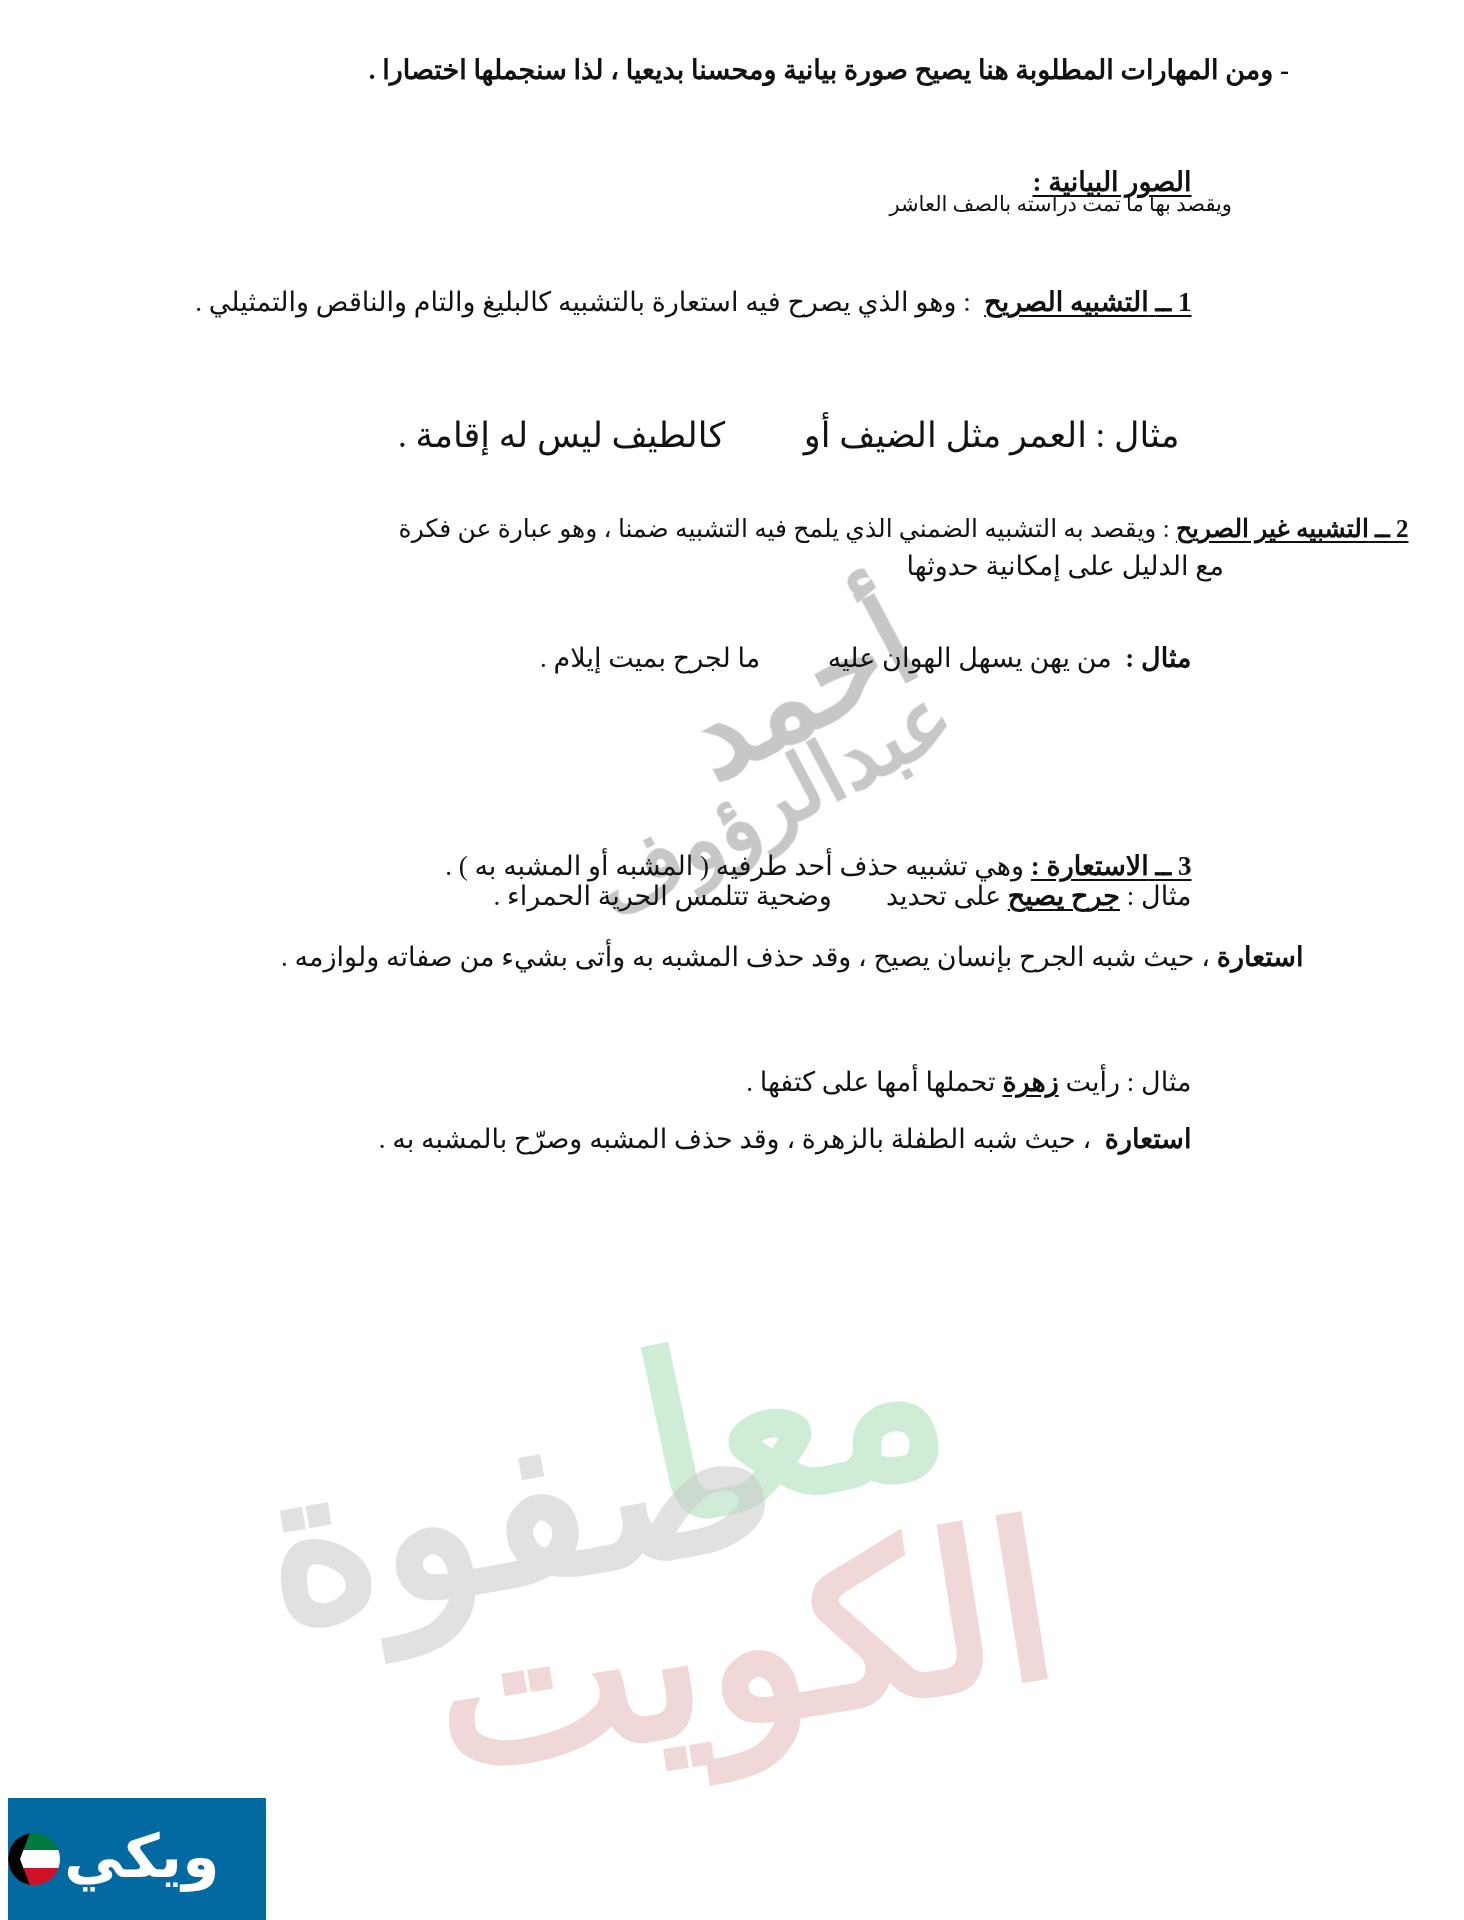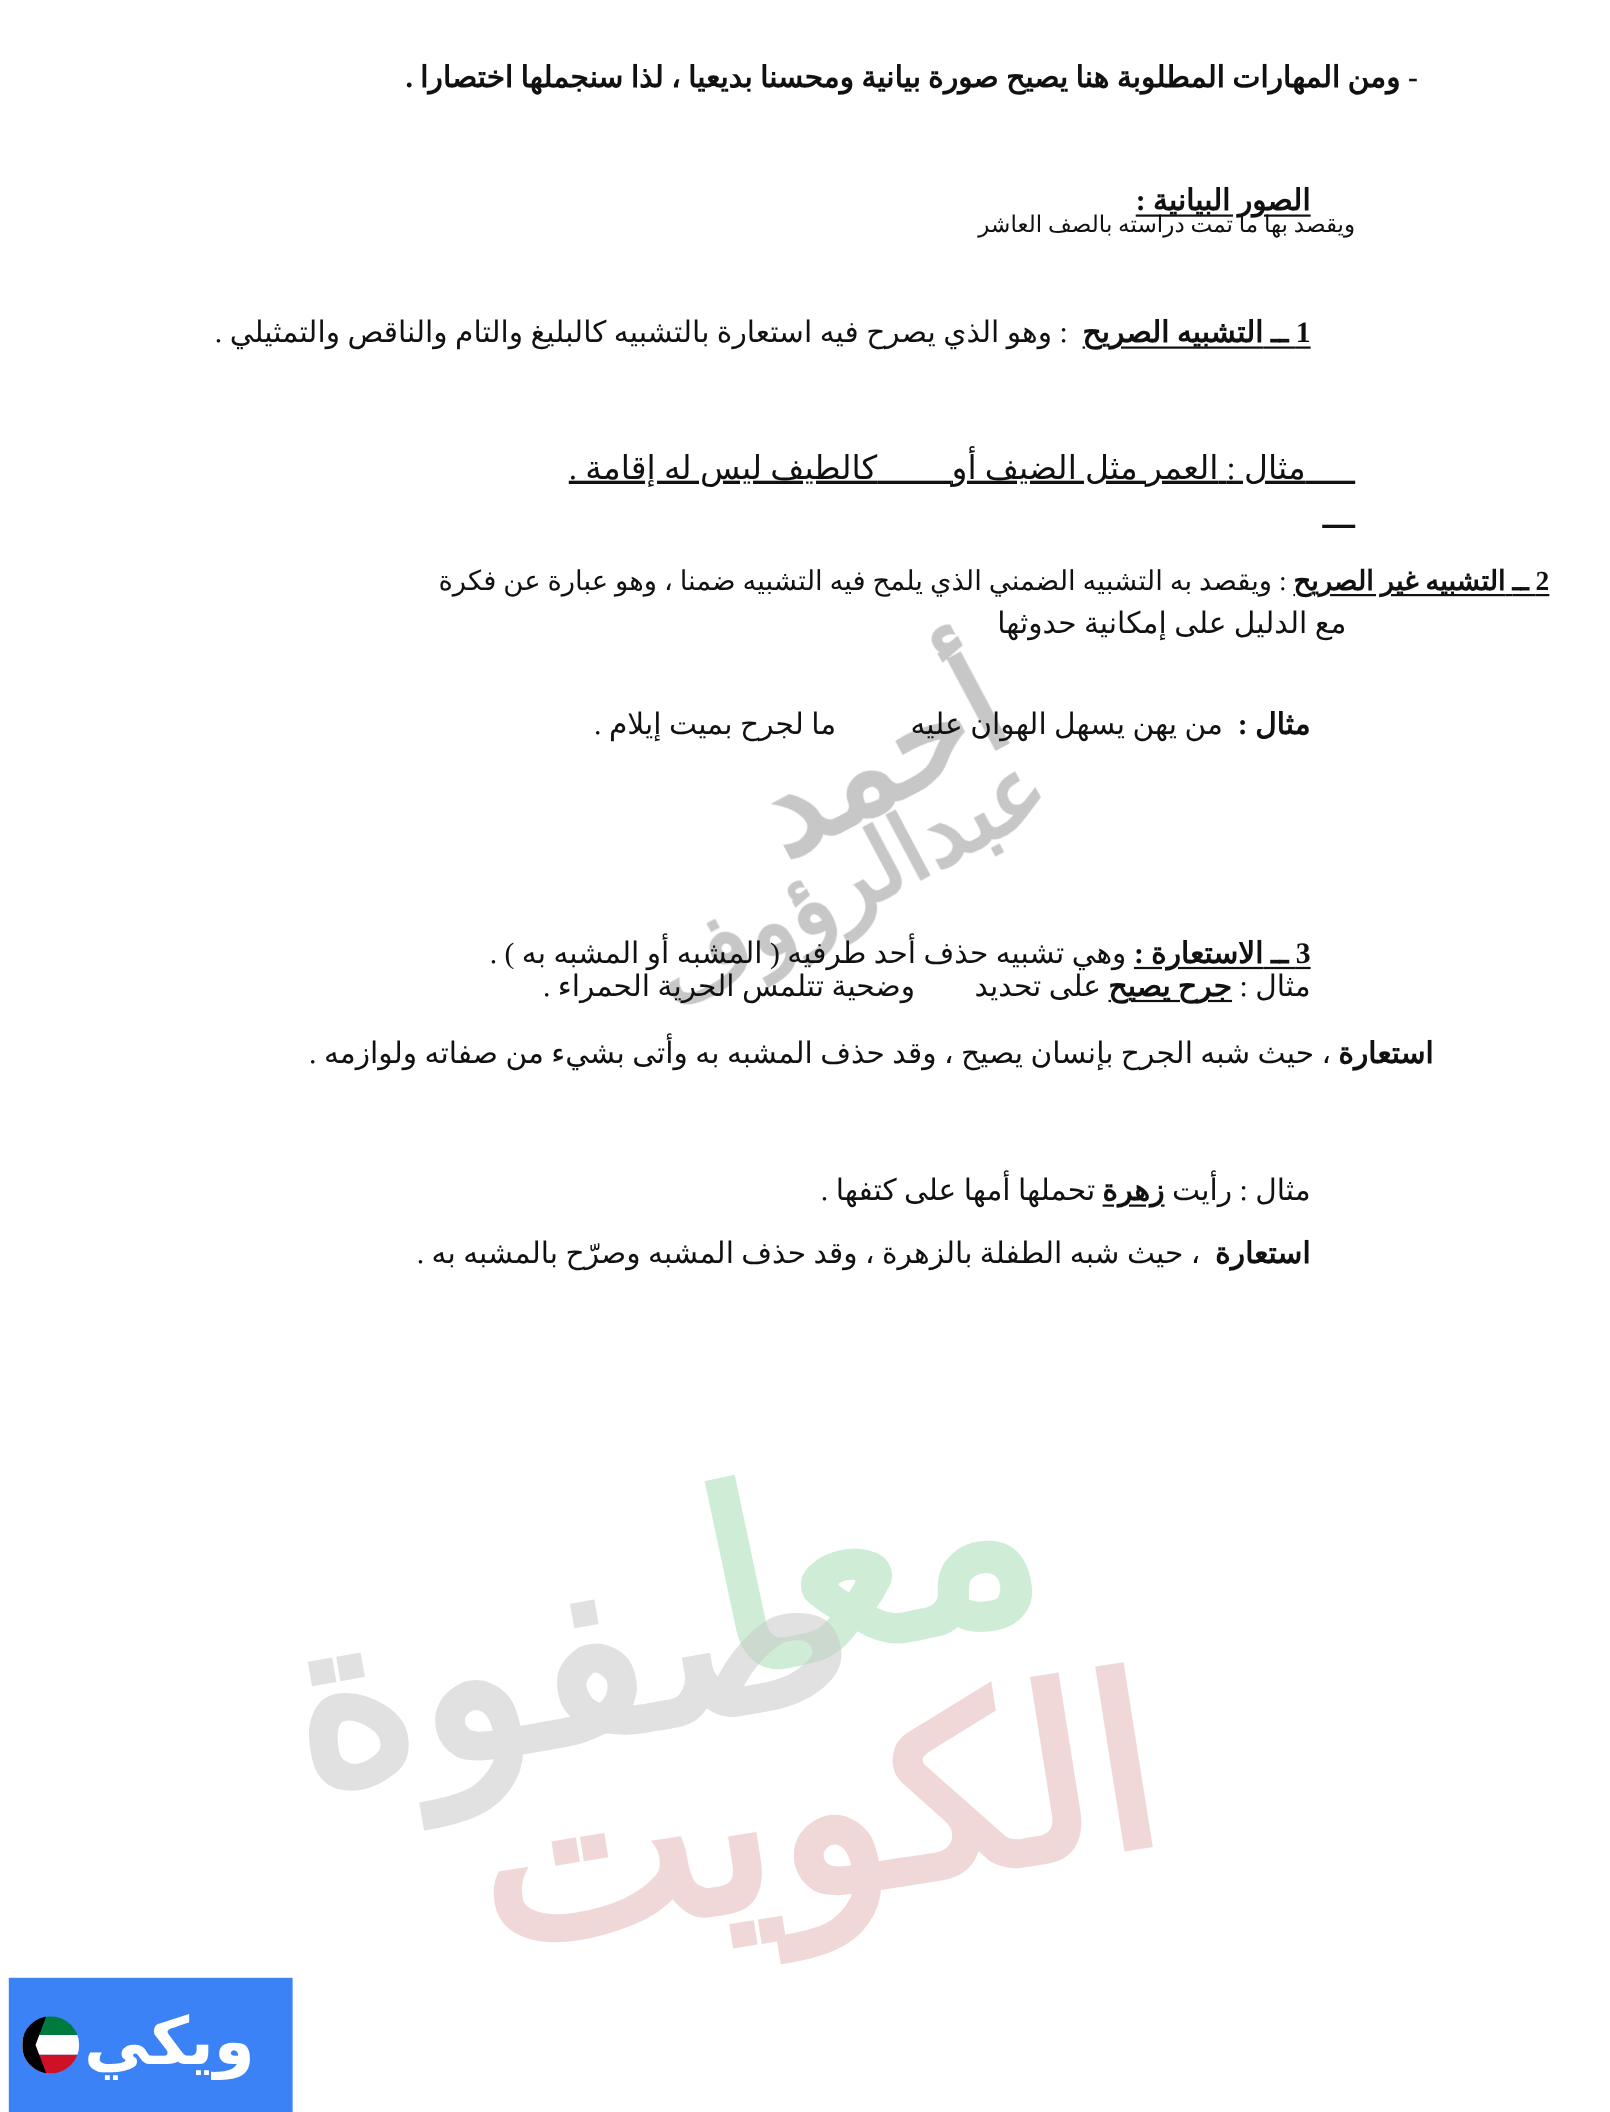--- a/index.html
+++ b/index.html
@@ -94,45 +94,45 @@
     line-height: 1.35;
   }
   .b  { font-weight: 700; }
   .bu { font-weight: 700; text-decoration: underline; text-underline-offset: 4px; }
 
   .t-intro  { font-size: 27px; font-weight: 700; right: 175px; top: 52px; width: 1020px; text-align: justify; }
   .t-head1  { font-size: 27px; right: 232px; top: 128px; }
   .t-sub1   { font-size: 21px; right: 232px; top: 190px; }
 
   .t-n1     { font-size: 27px; right: 232px; top: 248px; }
-  .t-ex1    { font-size: 30px; right: 232px; top: 365px; text-decoration: underline; }
+  .t-ex1    { font-size: 35px; right: 232px; top: 365px; }
 
   .t-n2     { font-size: 25px; right: 18px; top: 478px; width: 1425px; }
   .t-n2b    { font-size: 27px; right: 240px; top: 548px; }
   .t-ex2    { font-size: 27px; right: 232px; top: 604px; }
 
   .t-n3     { font-size: 27px; right: 232px; top: 812px; }
   .t-ex3    { font-size: 27px; right: 232px; top: 842px; }
   .t-exp3   { font-size: 27px; right: 120px; top: 903px; }
 
   .t-ex4    { font-size: 27px; right: 232px; top: 1028px; }
   .t-exp4   { font-size: 27px; right: 232px; top: 1085px; }
 
   
   .logo {
     position: absolute;
     left: 8px;
     bottom: 0;
     width: 258px;
     height: 122px;
-    background: #3b82f6;
+    background: #0369a1;
     z-index: 5;
     display: flex;
     align-items: center;
-    justify-content: center;
+    justify-content: flex-end;
     padding-right: 22px;
     box-sizing: border-box;
     overflow: hidden;
   }
   .logo-inner {
     display: flex;
     align-items: center;
     gap: 2px;
   }
   .logo-text {

